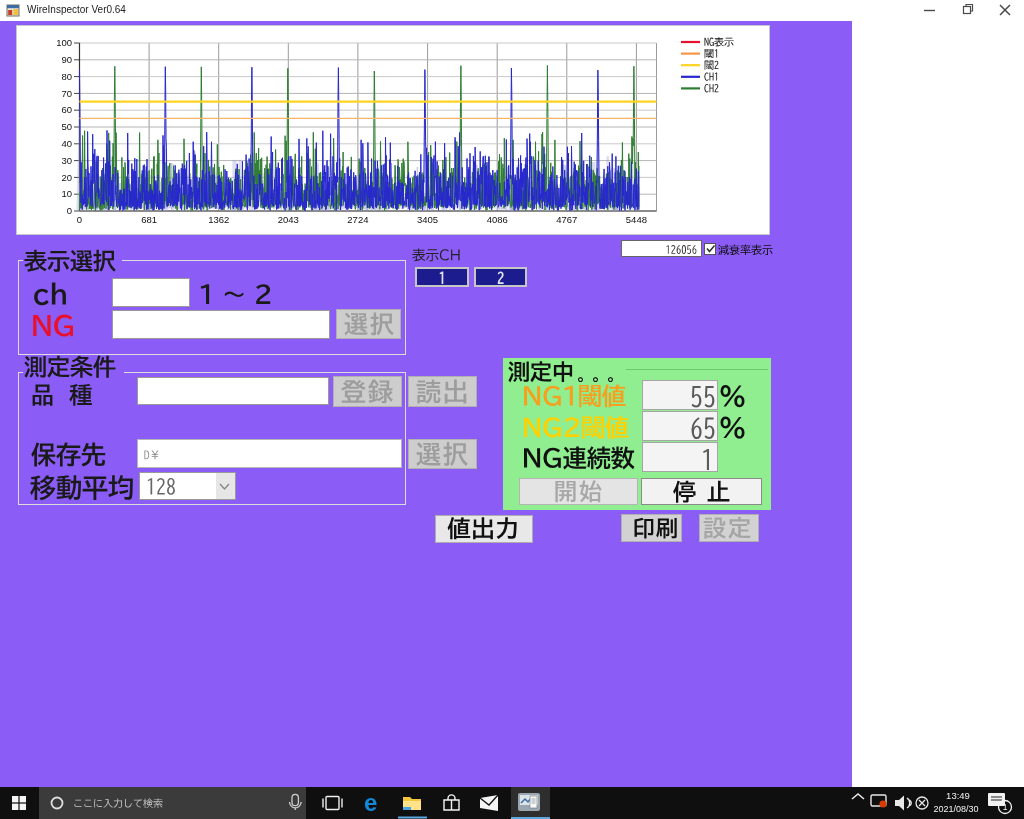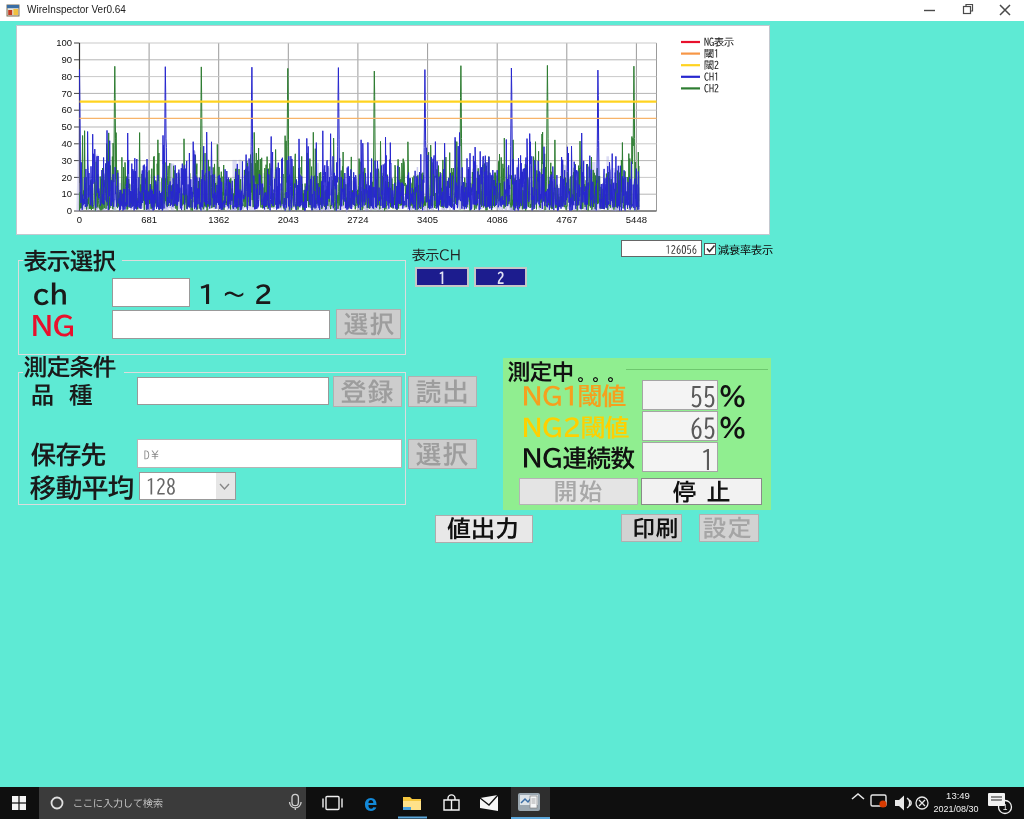--- a/index.html
+++ b/index.html
@@ -1,15 +1,15 @@
 <!DOCTYPE html>
 <html><head><meta charset="utf-8"><style>
 *{margin:0;padding:0;box-sizing:border-box}
 body{width:1024px;height:819px;font-family:"Liberation Sans",sans-serif;overflow:hidden}
-#root{position:relative;width:1024px;height:819px;background:#5eead4}
+#root{position:relative;width:852px;height:819px;background:#8b5cf6}
 .abs{position:absolute}
 .tb{position:absolute;background:#fff;border:1px solid #999}
 .btn{position:absolute;border:1px solid #aaa}
 </style></head><body>
 <div id="root">
 <div class="abs" style="left:0;top:0;width:1024px;height:21px;background:#fff"></div>
 <svg class="abs" style="left:6px;top:3px" width="16" height="16">
       <rect x="1" y="2" width="12" height="11" fill="#e8e4da" stroke="#7b6f57"></rect>
       <rect x="1" y="2" width="12" height="3.2" fill="#3a6ea5"></rect>
       <rect x="2.2" y="7" width="4" height="5" fill="#c23b22"></rect>

